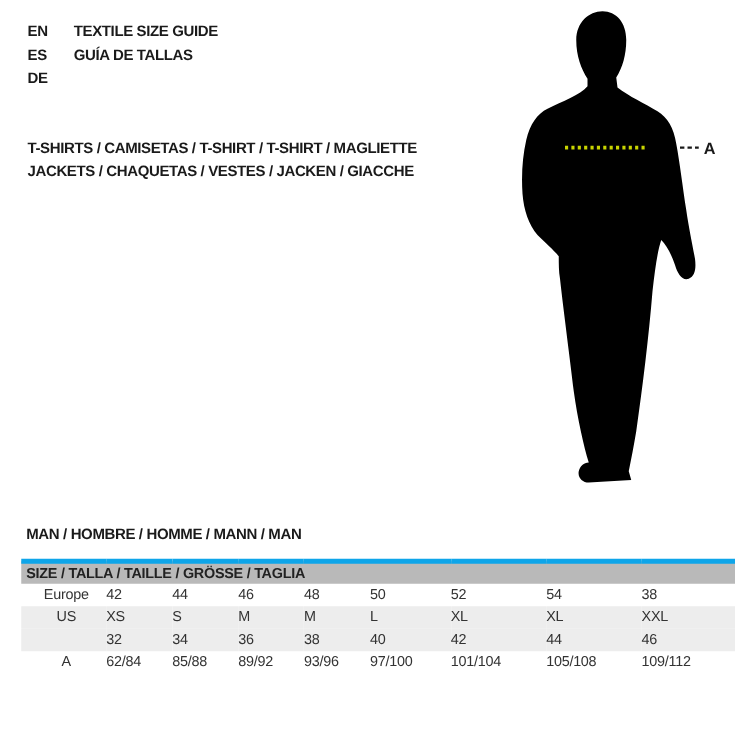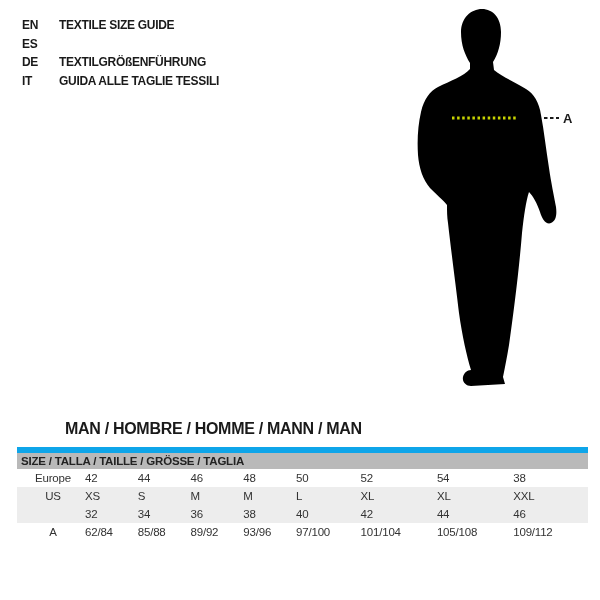--- a/index.html
+++ b/index.html
@@ -15,26 +15,26 @@
 
   
   .categories { position:absolute; left:22px; top:109px; font-weight:bold; font-size:12px;
                 line-height:19px; letter-spacing:-0.3px; }
 
   
   .figure { position:absolute; left:370px; top:5px; width:210px; height:390px; }
   .figure svg { display:block; width:210px; height:390px; }
 
   
-  .section-title { position:absolute; left:21px; top:420px; font-weight:bold; font-size:16px;
-                   letter-spacing:-0.3px;margin-left:44px; }
+  .section-title { position:absolute; left:21px; top:420px; font-weight:bold; font-size:12px;
+                   letter-spacing:-0.3px; }
 
   
   .size-table { position:absolute; left:17px; top:447px; width:571px; border-collapse:collapse;
-                font-size:11.5px; color:#333; border-top:6px solid #0ea5e9; letter-spacing:-0.2px; }
+                font-size:11.5px; color:#333; border-top:4px solid #0ea5e9; letter-spacing:-0.2px; }
   .size-table th { background:var(--header-bg,#b9b9b9); color:#222; text-align:left;
                    font-weight:600; font-size:11.5px; padding:2px 0 2px 4px; height:17px; }
   .size-table td { text-align:left; padding:2px 0; height:18px; font-weight:400; }
   .size-table td.row-label { text-align:center; padding-left:4px; width:68px; }
   .size-table tr.alt { background:var(--alt-row-bg,#ededed); }
 
   
   .footnote { position:absolute; left:21px; top:548px; font-weight:bold; font-size:12px;
               letter-spacing:-0.3px; }
 </style>
@@ -43,31 +43,31 @@
 
 <div class="page">
 
   <div class="lang-list">
       <div class="lang-row">
         <span class="lang-code">EN</span>
         <span class="lang-label">TEXTILE SIZE GUIDE</span>
       </div>
       <div class="lang-row">
         <span class="lang-code">ES</span>
+        <span class="lang-label">GUÍA DE TALLAS</span>
       </div>
       <div class="lang-row">
         <span class="lang-code">DE</span>
-        <span class="lang-label">TEXTILGRÖßENFÜHRUNG</span>
-      </div>
-      <div class="lang-row">
-        <span class="lang-code">IT</span>
-        <span class="lang-label">GUIDA ALLE TAGLIE TESSILI</span>
       </div>
     </div>
 
+  <div class="categories">
+    <div>T-SHIRTS / CAMISETAS / T-SHIRT / T-SHIRT / MAGLIETTE</div>
+    <div>JACKETS / CHAQUETAS / VESTES / JACKEN / GIACCHE</div>
+  </div>
 
   <div class="figure">
     <svg viewBox="0 0 210 390" xmlns="http://www.w3.org/2000/svg">
       <path fill="#000000" d="M112,4
            C123,4 131,13 131,27
            C131,39 128,49 123,57
            L124,65
            C133,72 146,78 156,84
            C164,89 169,97 171,110
            C174,126 176,144 179,163

